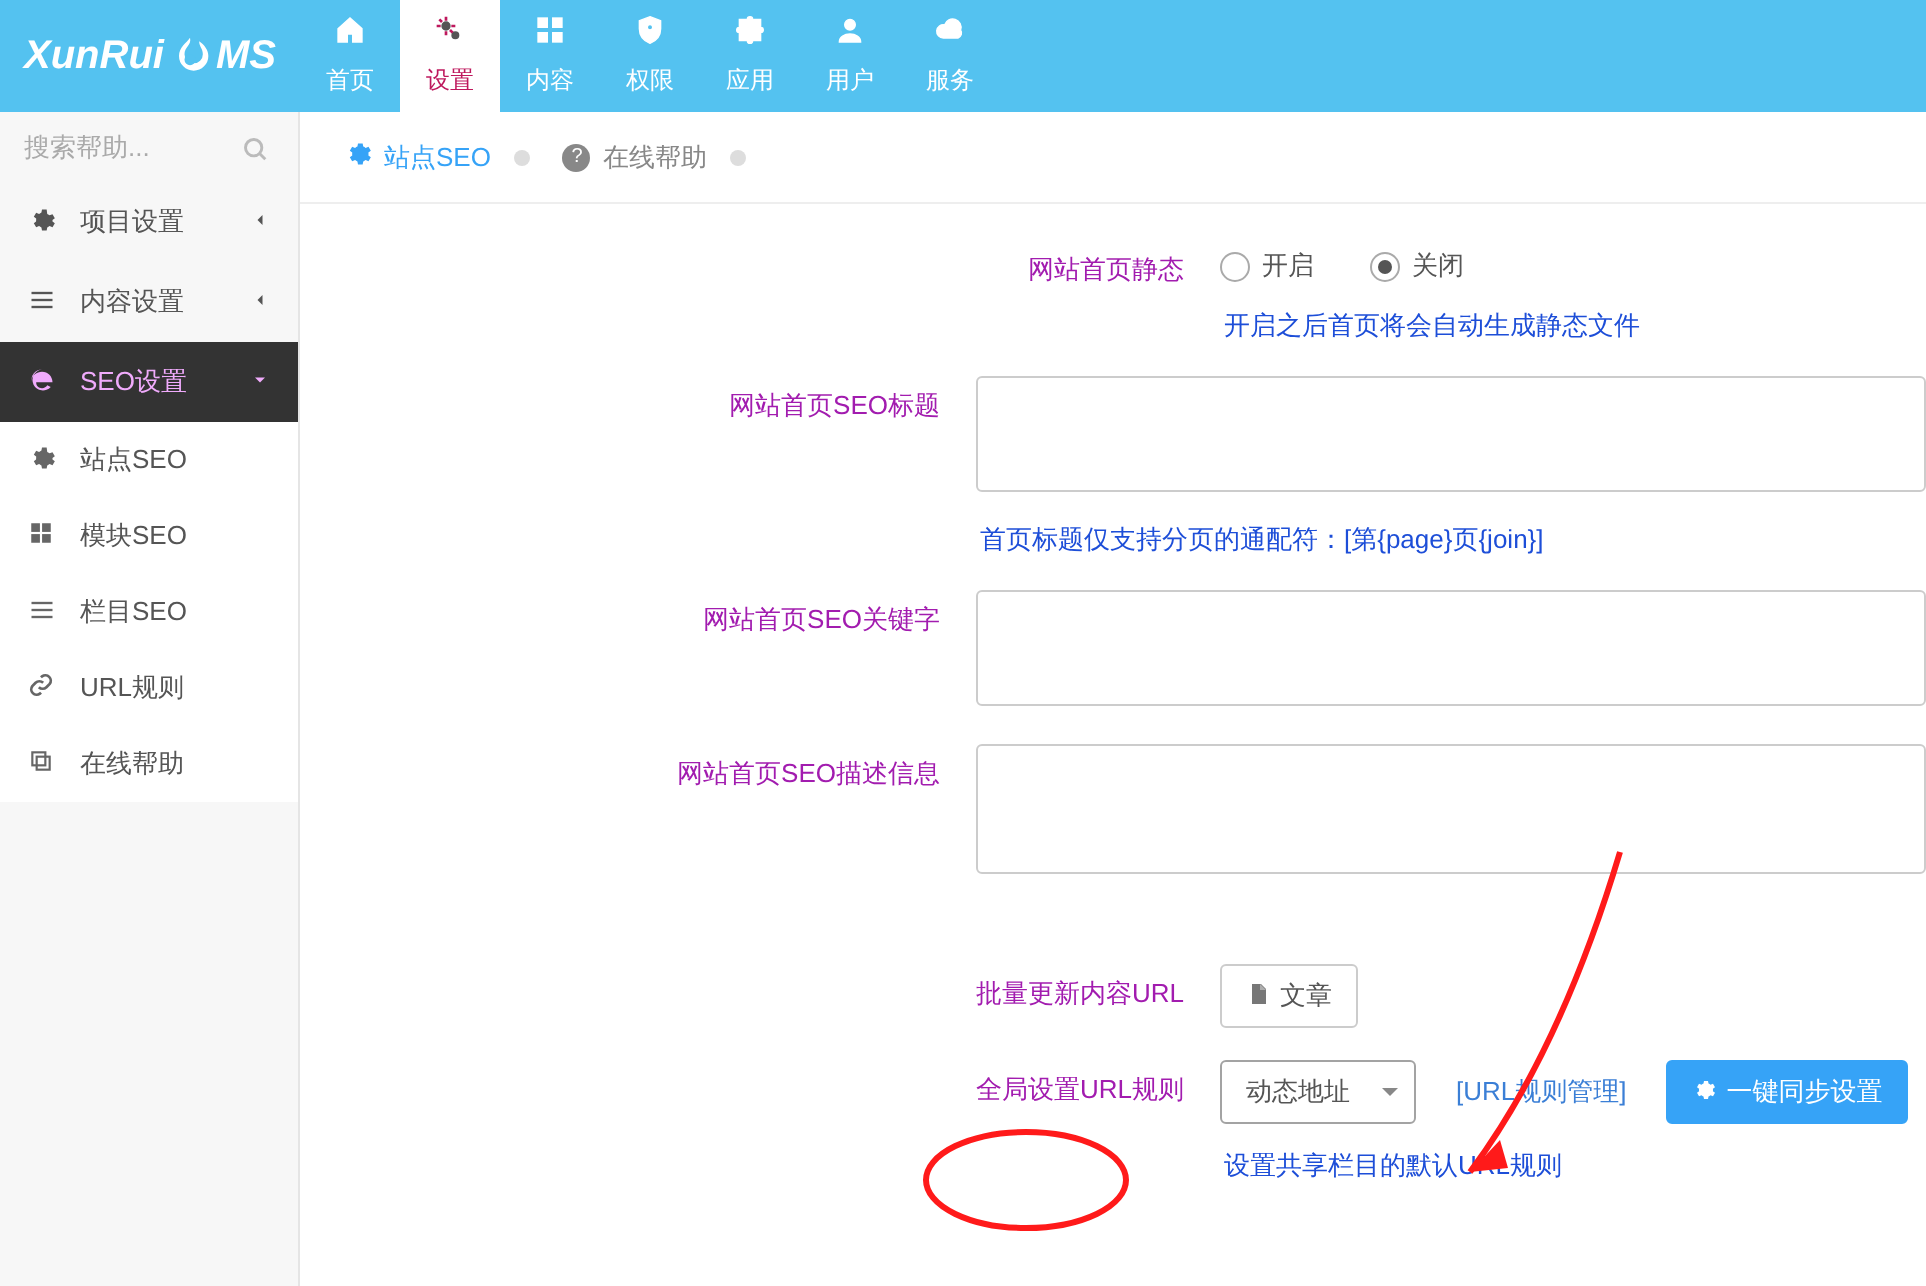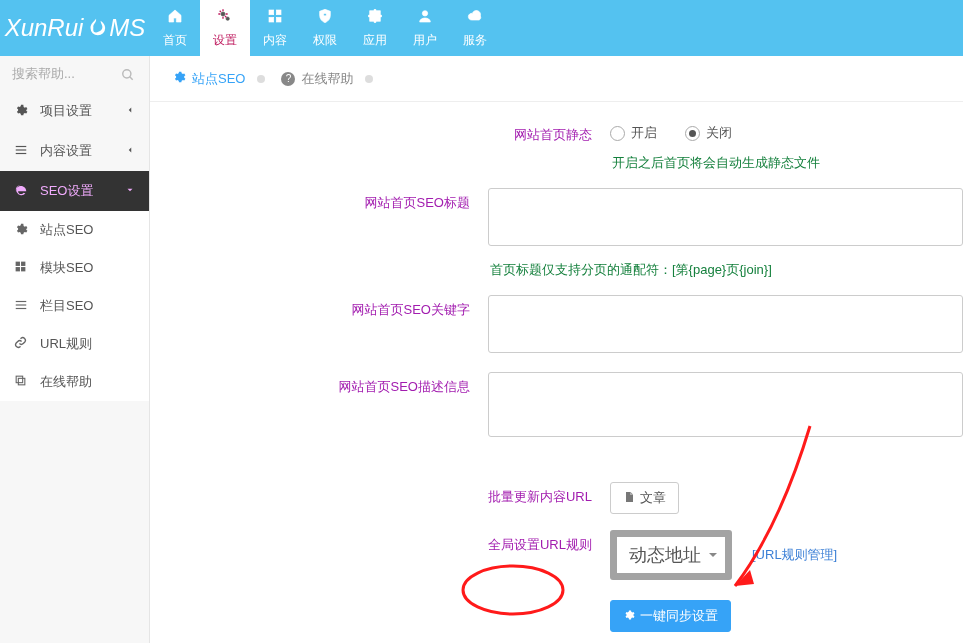--- a/index.html
+++ b/index.html
@@ -1,20 +1,20 @@
 <!DOCTYPE html>
 <html><head>
 <meta charset="utf-8">
 <style>
 * { margin: 0; padding: 0; box-sizing: border-box; }
 body { font-family: -apple-system, "Helvetica Neue", Arial, sans-serif; font-size: 13px; color: #555; background: #fff; width: 963px; height: 643px; overflow: hidden; position: relative; }
 
 
 .topbar { background: #54c2f0; height: 56px; display: flex; align-items: stretch; color: #fff; }
-.logo { width: 150px; display: flex; align-items: center; justify-content: center; font-size: 24px; font-weight: 400; font-style: italic; }
+.logo { width: 150px; display: flex; align-items: center; justify-content: center; font-size: 20px; font-weight: 700; font-style: italic; }
 .logo svg { margin: 0 2px; }
 .topnav { display: flex; }
 .topnav-item { width: 50px; display: flex; flex-direction: column; align-items: center; justify-content: center; font-size: 12px; cursor: pointer; }
 .topnav-item.active { background: #fff; color: #be185d; }
 .topnav-item .nav-icon { font-size: 16px; margin-bottom: 4px; }
 
 
 .sidebar { position: absolute; top: 56px; left: 0; width: 150px; bottom: 0; background: #f7f7f7; border-right: 1px solid #e5e5e5; }
 .search-box { padding: 10px 12px; position: relative; }
 .search-box input { width: 100%; border: none; background: transparent; font-size: 13px; color: #999; outline: none; }
@@ -41,30 +41,30 @@
 .tab.sec .q { display: inline-flex; width: 14px; height: 14px; border-radius: 50%; background: #888; color: #fff; align-items: center; justify-content: center; font-size: 10px; }
 
 .form { padding: 10px 0; }
 .row { display: flex; padding: 8px 0; }
 .lab { width: 460px; text-align: right; padding-right: 18px; padding-top: 6px; color: #a21caf; font-size: 13px; }
 .val { flex: 1; }
 .radio-group { display: flex; gap: 28px; align-items: center; padding-top: 4px; }
 .radio { display: flex; align-items: center; gap: 6px; font-size: 13px; }
 .radio .c { width: 15px; height: 15px; border: 1px solid #aaa; border-radius: 50%; display: inline-flex; align-items: center; justify-content: center; }
 .radio.checked .c::after { content: ""; width: 7px; height: 7px; border-radius: 50%; background: #555; }
-.help { color: #15803d; font-size: 13px; margin-top: 12px; padding-left: 2px;}
+.help { color: #1d4ed8; font-size: 13px; margin-top: 12px; padding-left: 2px;}
 .textarea { width: 475px; height: 58px; border: 1px solid #ccc; border-radius: 3px; background: #fff; resize: none; outline: none; padding: 6px; font-size: 13px; }
 .textarea.taller { height: 65px; }
 
 .hr-gap { height: 26px; }
 
 .btn { display: inline-flex; align-items: center; gap: 5px; border: 1px solid #ccc; background: #fff; border-radius: 3px; padding: 6px 12px; font-size: 13px; color: #555; cursor: pointer; }
 .btn-blue { background: #36a3f7; border-color: #36a3f7; color: #fff; }
 .link-blue { color: #3b7fd6; cursor: pointer; font-size: 13px; }
-.select-like { display: inline-flex; align-items: center; border: 7px solid #a3a3a3; border-radius: 3px; padding: 6px 24px 6px 12px; position: relative; background: #fff; font-size: 18px; min-width: 98px; }
+.select-like { display: inline-flex; align-items: center; border: 1px solid #a3a3a3; border-radius: 3px; padding: 6px 24px 6px 12px; position: relative; background: #fff; font-size: 13px; min-width: 98px; }
 .select-like::after { content: ""; position: absolute; right: 8px; top: 50%; margin-top: -2px; border: 4px solid transparent; border-top-color: #888; }
 .val-inline { display: flex; align-items: center; gap: 20px; flex-wrap: wrap; }
 
 
 .anno { position: absolute; left: 0; top: 0; pointer-events: none; }
 </style>
 </head>
 <body>
 
 <div class="topbar">

